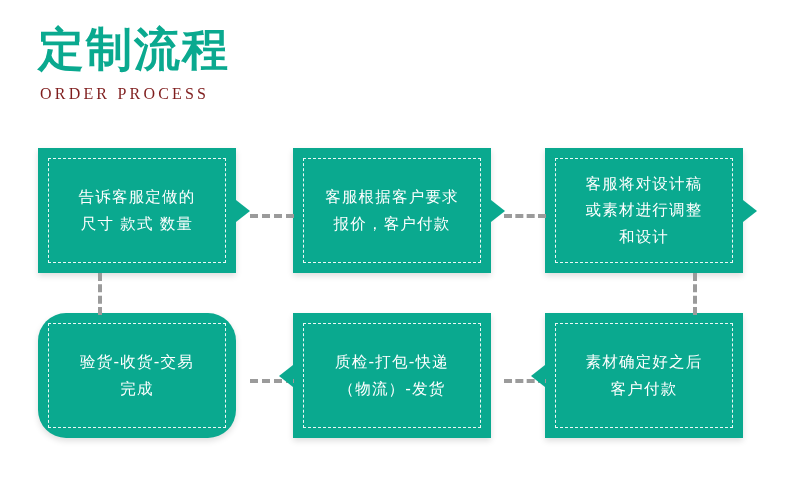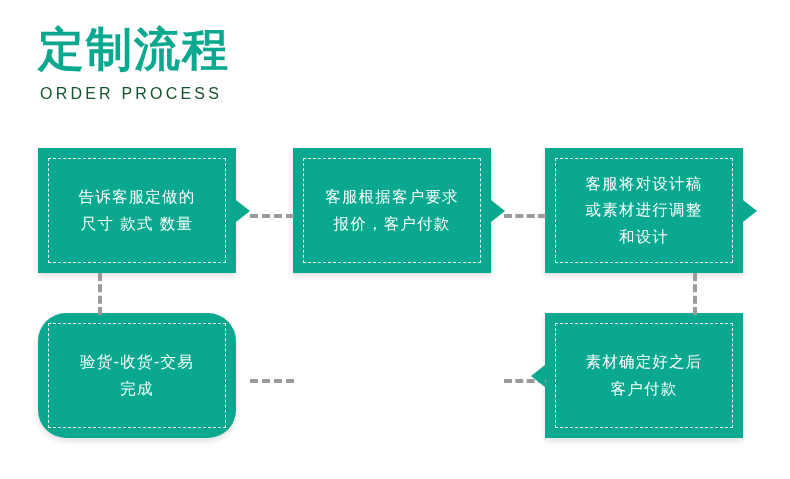--- a/index.html
+++ b/index.html
@@ -33,24 +33,24 @@
     font-size: 46px;
     font-weight: 700;
     color: #0aa98f;
     letter-spacing: 2px;
     line-height: 1.1;
     margin: 0;
     white-space: nowrap;
   }
   .subtitle {
     margin: 10px 0 0 2px;
-    font-family: Liberation Sans, sans-serif;
+    font-family: Liberation Serif, serif;
     font-size: 16px;
     font-weight: 400;
-    color: #14532d;
+    color: #7f1d1d;
     letter-spacing: 3.2px;
     white-space: nowrap;
   }
 
   
   .node {
     position: absolute;
     box-sizing: border-box;
     background: #0aa98f;
     box-shadow: 0 3px 6px rgba(0,0,0,0.13);
@@ -163,20 +163,26 @@
     <div class="arrow right"></div>
   </div>
 
   <div class="node" style="left:545px; top:313px; width:198px; height:125px;">
     <div class="inner"></div>
     <div class="label">素材确定好之后
 客户付款</div>
     <div class="arrow left"></div>
   </div>
 
+  <div class="node" style="left:293px; top:313px; width:198px; height:125px;">
+    <div class="inner"></div>
+    <div class="label">质检-打包-快递
+（物流）-发货</div>
+    <div class="arrow left"></div>
+  </div>
 
   <div class="node" style="left:38px; top:313px; width:198px; height:125px;border-radius:28px;">
     <div class="inner"></div>
     <div class="label">验货-收货-交易
 完成</div>
   </div>
 
 </div>
 
 </body></html>

